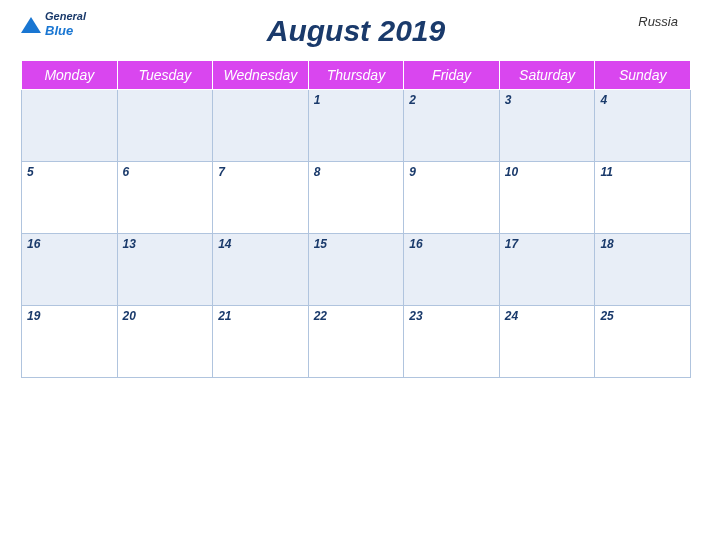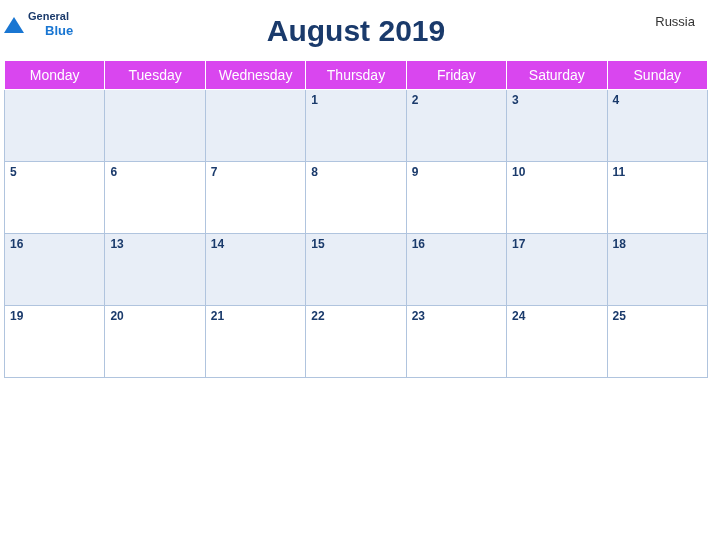--- a/index.html
+++ b/index.html
@@ -9,21 +9,22 @@
       display: flex;
       justify-content: center;
       align-items: center;
       width: 712px;
       height: 550px;
     }
     .calendar-container {
       width: 712px;
       height: 550px;
       background: #fff;
-      padding: 10px 4px 15px;
+      padding: 10px 21px 15px;
+      font-style: italic;
     }
     .calendar-header {
       display: flex;
       justify-content: center;
       align-items: center;
       position: relative;
       margin-bottom: 8px;
       padding: 4px 0;
     }
     .calendar-title {
@@ -34,21 +35,20 @@
     }
     .brand-general {
       font-size: 11px;
       color: #1a3a6b;
       font-weight: bold;
     }
     .brand-blue {
       font-size: 13px;
       color: #1976d2;
       font-weight: bold;
-      margin-left: 17px;
     }
     .country-label {
       position: absolute;
       right: 13px;
       top: 4px;
       font-size: 13px;
       color: #333;
     }
     .calendar-grid {
       width: 100%;

